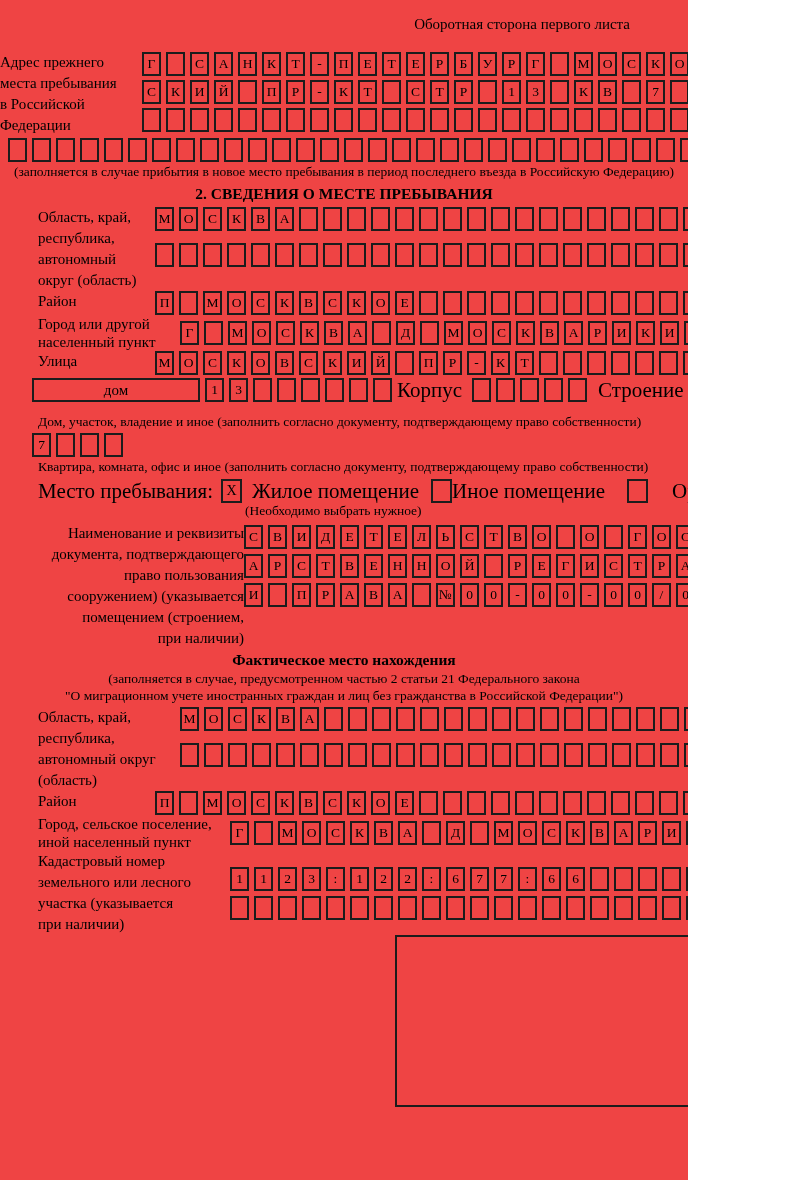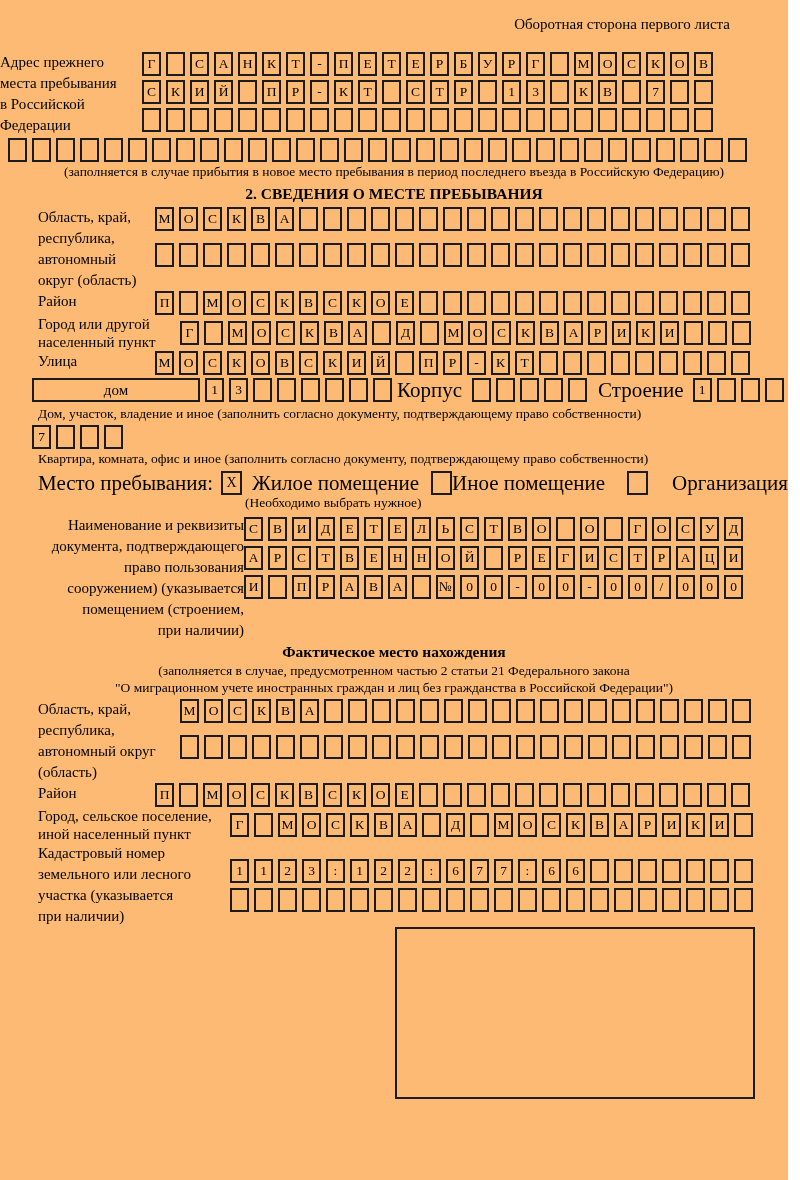--- a/index.html
+++ b/index.html
@@ -1,18 +1,18 @@
 <!DOCTYPE html>
 <html><head>
 <meta charset="utf-8">
 <style>
   * { box-sizing: content-box; }
   html,body { margin:0; padding:0; background:#fff; }
   body { font-family:"Liberation Serif", serif; color:#000; }
-  .page { width:788px; height:1180px; overflow:hidden; position:relative; background:#fdba74; }
+  .page { width:688px; height:1180px; overflow:hidden; position:relative; background:#ef4444; }
 
   .hdr { padding:16px 58px 0 0; text-align:right; font-size:15px; height:20px; }
 
   .flexrow { display:flex; align-items:flex-start; }
   .vcenter { align-items:center; }
 
   .lbl { font-size:15px; line-height:21px; }
   .lbl2 { font-size:15px; line-height:18px; }
 
   .lblcol-address { width:142px; flex:0 0 auto; }
@@ -333,21 +333,21 @@
         <span class="cell"></span>
         <span class="cell"></span>
         <span class="cell"></span>
         <span class="cell"></span>
         <span class="cell"></span>
         <span class="cell"></span>
         <span class="cell"></span>
       </div>
   </div>
 
-  <div class="flexrow" style="margin:3px 0 4px 32px;">
+  <div class="flexrow" style="margin:3px 0 12px 32px;">
     <div class="widebox" style="width:164px;">дом</div>
     <div class="cellrow">
         <span class="cell">1</span>
         <span class="cell">3</span>
         <span class="cell"></span>
         <span class="cell"></span>
         <span class="cell"></span>
         <span class="cell"></span>
         <span class="cell"></span>
         <span class="cell"></span>

